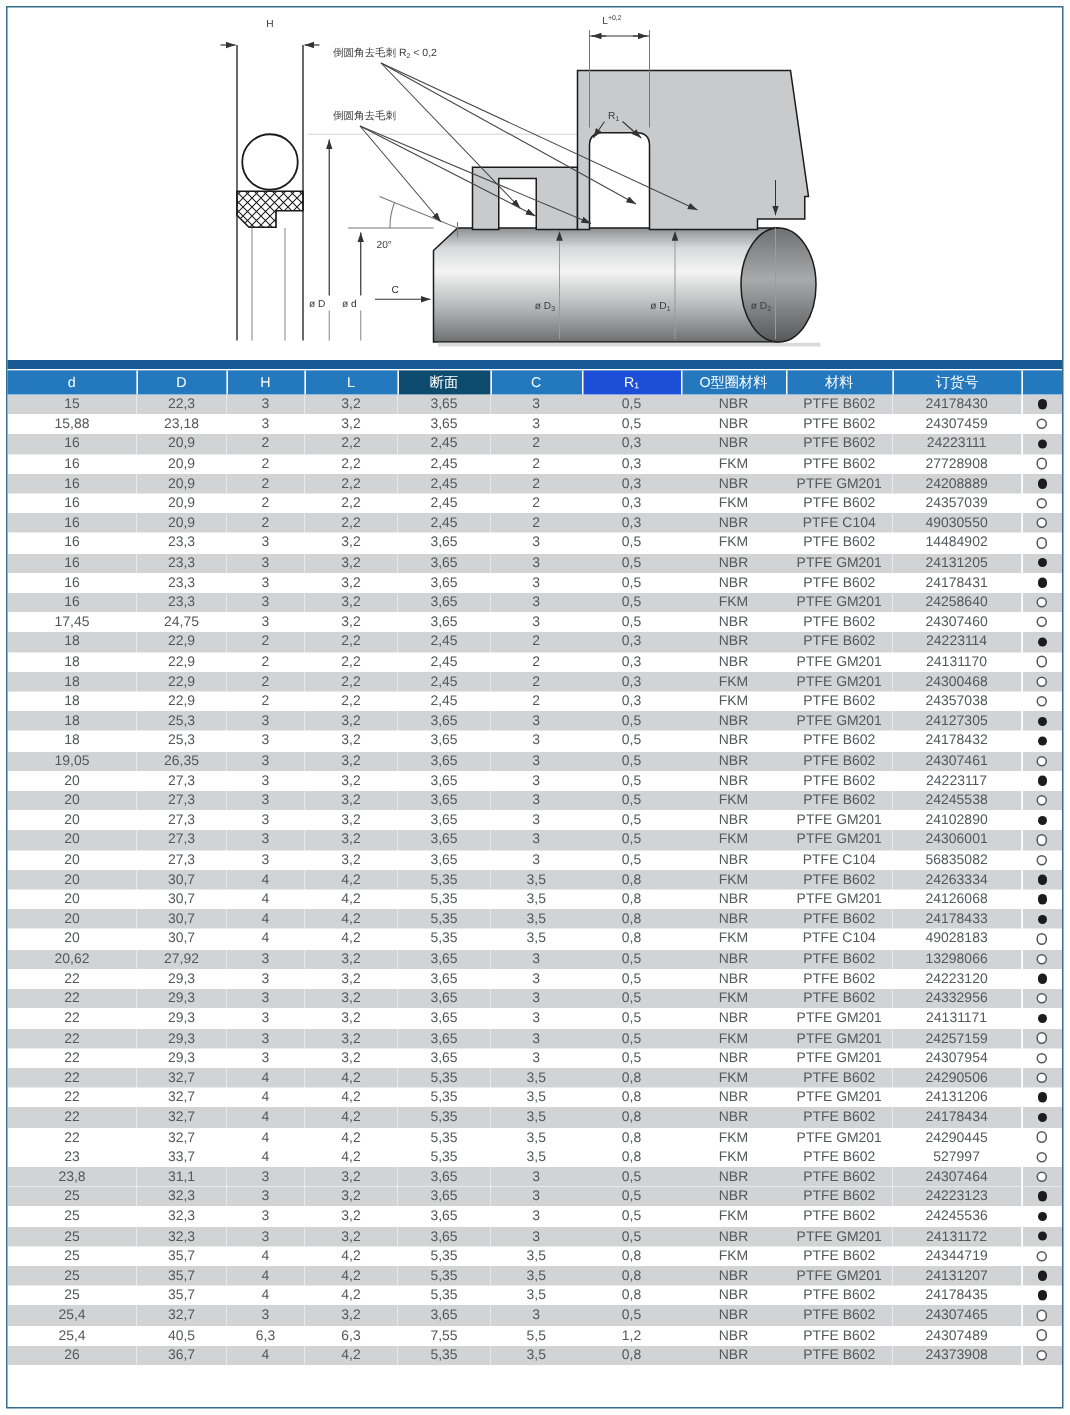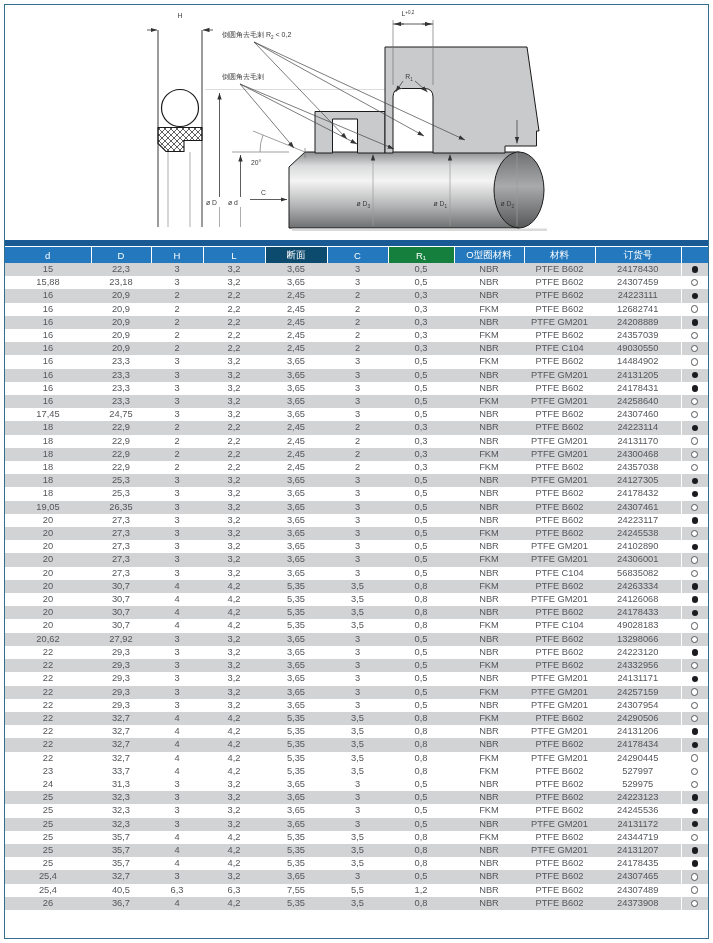--- a/index.html
+++ b/index.html
@@ -164,21 +164,21 @@
         <col class="c10">
     </colgroup>
     <thead>
       <tr>
           <th style="background: rgb(36, 120, 189);">d</th>
           <th style="background: rgb(36, 120, 189);">D</th>
           <th style="background: rgb(36, 120, 189);">H</th>
           <th style="background: rgb(36, 120, 189);">L</th>
           <th style="background: #0c4a6e;">断面</th>
           <th style="background: rgb(36, 120, 189);">C</th>
-          <th style="background: #15803d; margin-left: 36px;">R₁</th>
+          <th style="background: #1d4ed8; margin-left: 36px;">R₁</th>
           <th style="background: rgb(36, 120, 189);">O型圈材料</th>
           <th style="background: rgb(36, 120, 189);">材料</th>
           <th style="background: rgb(36, 120, 189); text-align: center;">订货号</th>
           <th style="background: rgb(36, 120, 189);"></th>
         </tr>
     </thead>
     <tbody>
         <tr class="odd">
           <td>15</td>
           <td>22,3</td>
@@ -221,21 +221,21 @@
         <tr class="even">
           <td>16</td>
           <td>20,9</td>
           <td>2</td>
           <td>2,2</td>
           <td>2,45</td>
           <td>2</td>
           <td>0,3</td>
           <td>FKM</td>
           <td>PTFE B602</td>
-          <td>12682741</td>
+          <td>27728908</td>
           <td class="dotcell"><span class="dot open"></span></td>
         </tr>
         <tr class="odd">
           <td>16</td>
           <td>20,9</td>
           <td>2</td>
           <td>2,2</td>
           <td>2,45</td>
           <td>2</td>
           <td>0,3</td>
@@ -679,31 +679,31 @@
           <td>4</td>
           <td>4,2</td>
           <td>5,35</td>
           <td>3,5</td>
           <td>0,8</td>
           <td>FKM</td>
           <td>PTFE B602</td>
           <td>527997</td>
           <td class="dotcell"><span class="dot open"></span></td>
         </tr>
-        <tr class="even">
-          <td>24</td>
-          <td>31,3</td>
-          <td>3</td>
-          <td>3,2</td>
-          <td>3,65</td>
-          <td>3</td>
-          <td>0,5</td>
-          <td>NBR</td>
-          <td>PTFE B602</td>
-          <td>529975</td>
+        <tr class="odd">
+          <td>23,8</td>
+          <td>31,1</td>
+          <td>3</td>
+          <td>3,2</td>
+          <td>3,65</td>
+          <td>3</td>
+          <td>0,5</td>
+          <td>NBR</td>
+          <td>PTFE B602</td>
+          <td>24307464</td>
           <td class="dotcell"><span class="dot open"></span></td>
         </tr>
         <tr class="odd">
           <td>25</td>
           <td>32,3</td>
           <td>3</td>
           <td>3,2</td>
           <td>3,65</td>
           <td>3</td>
           <td>0,5</td>

